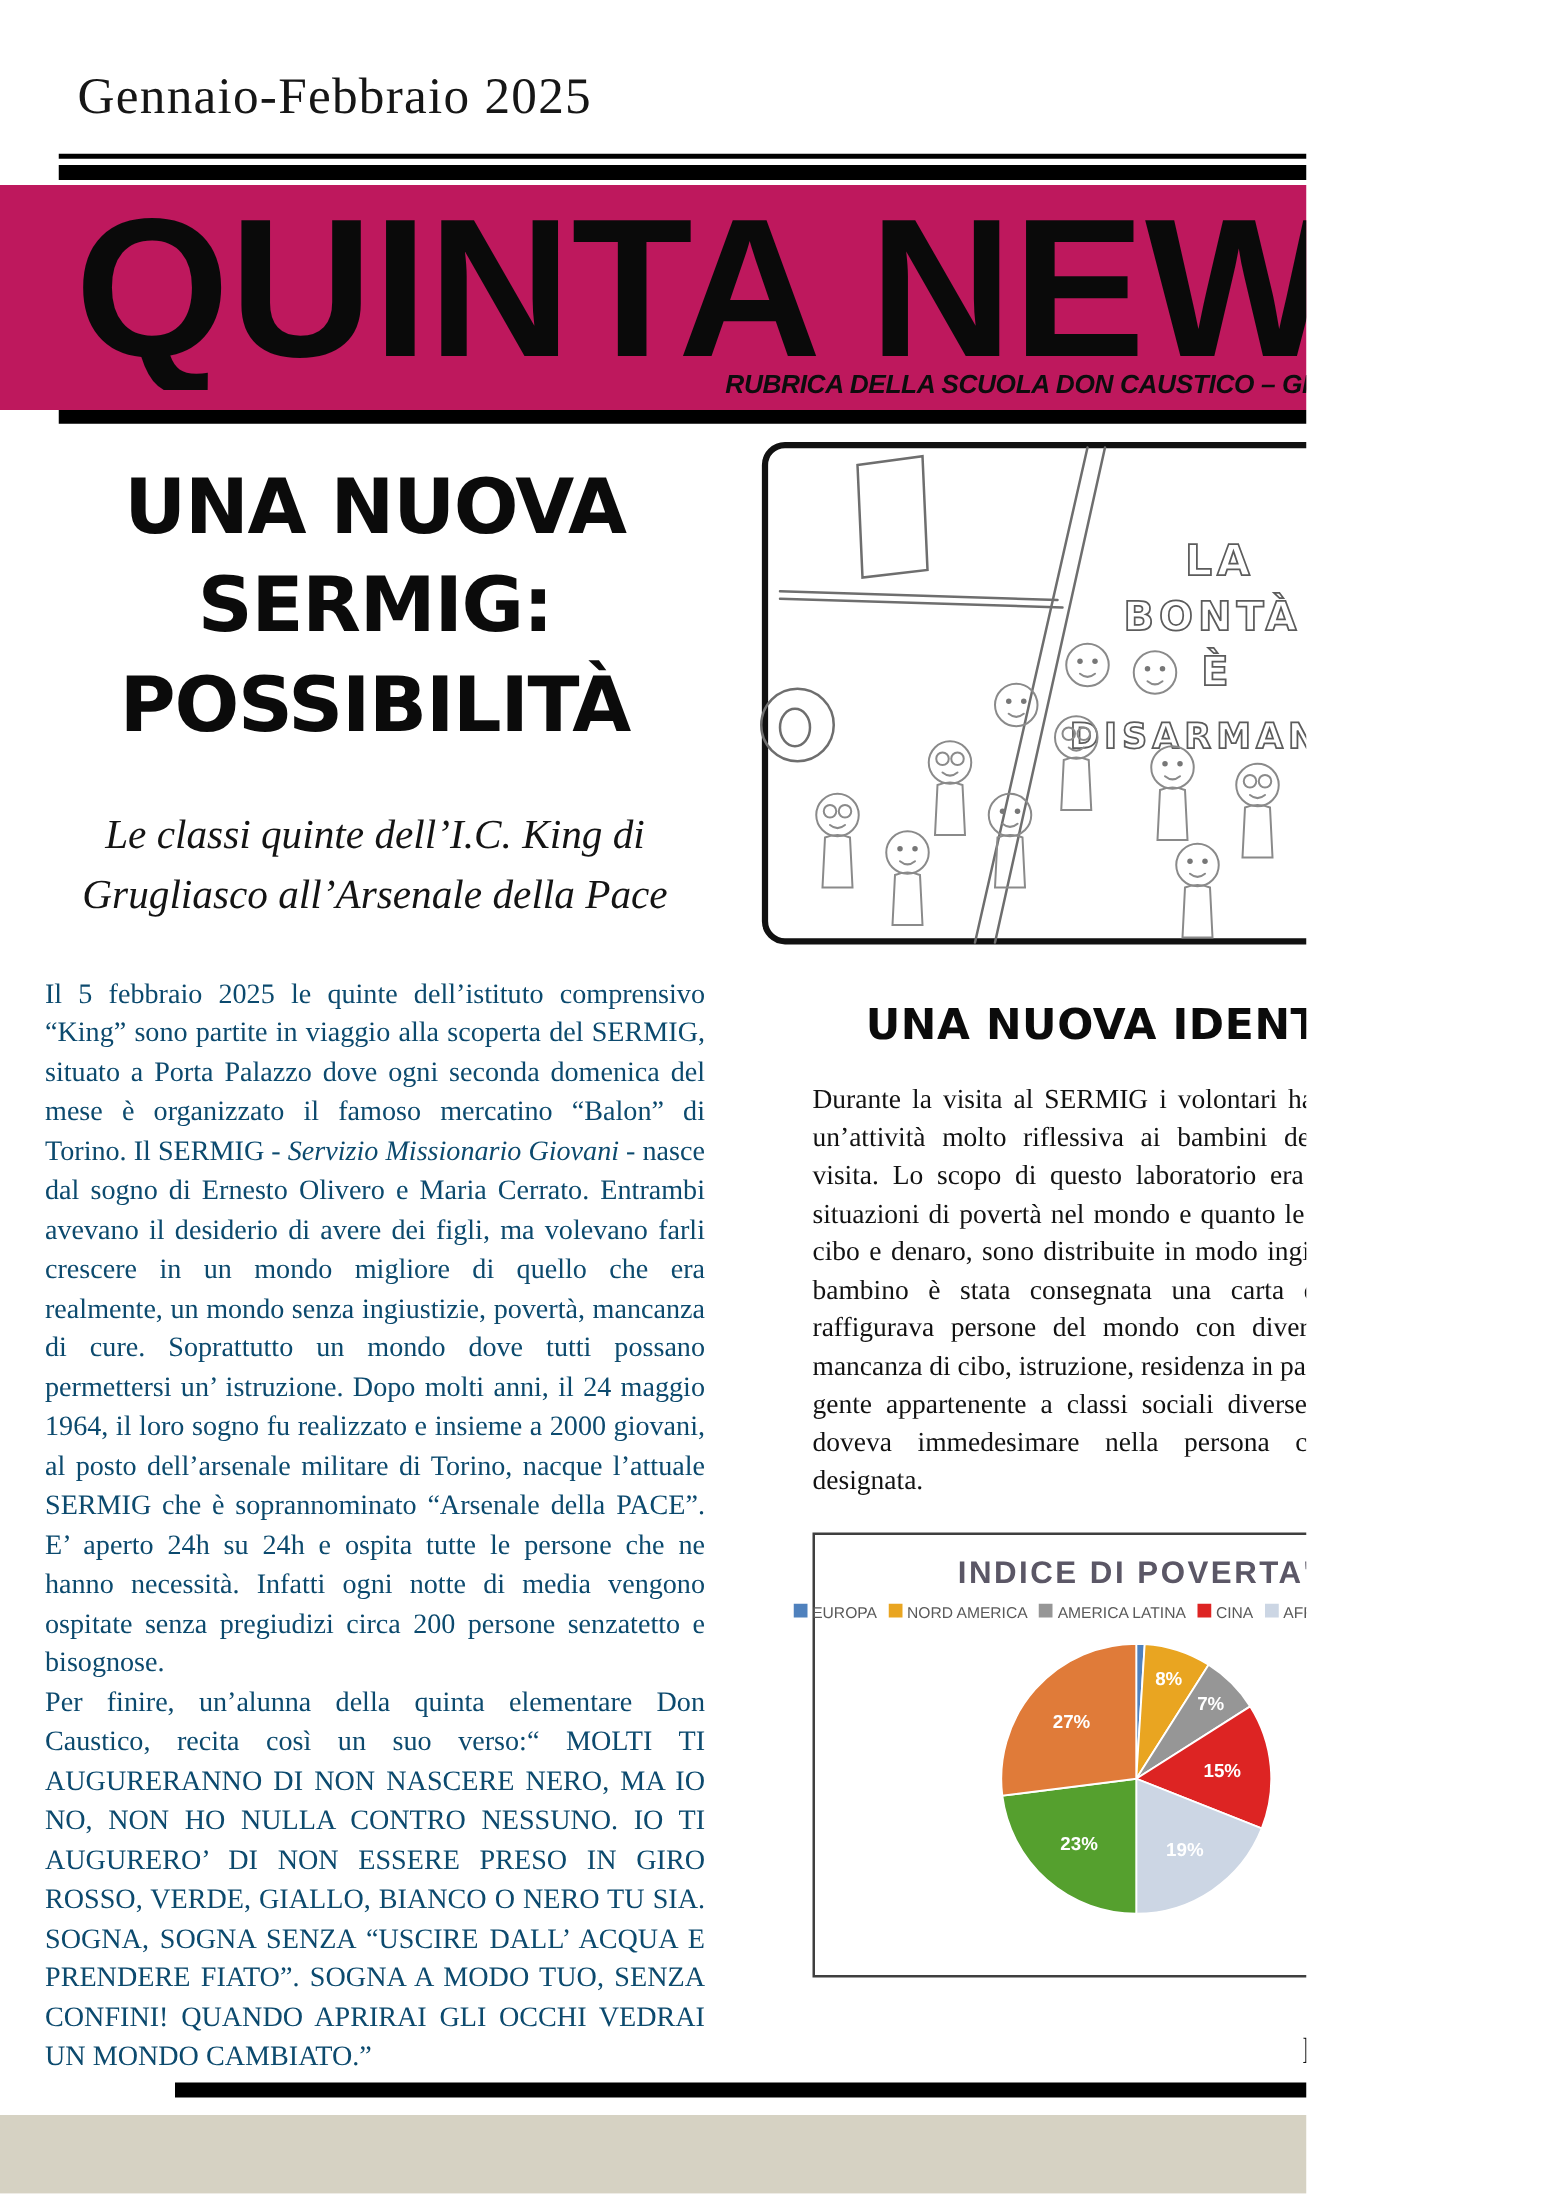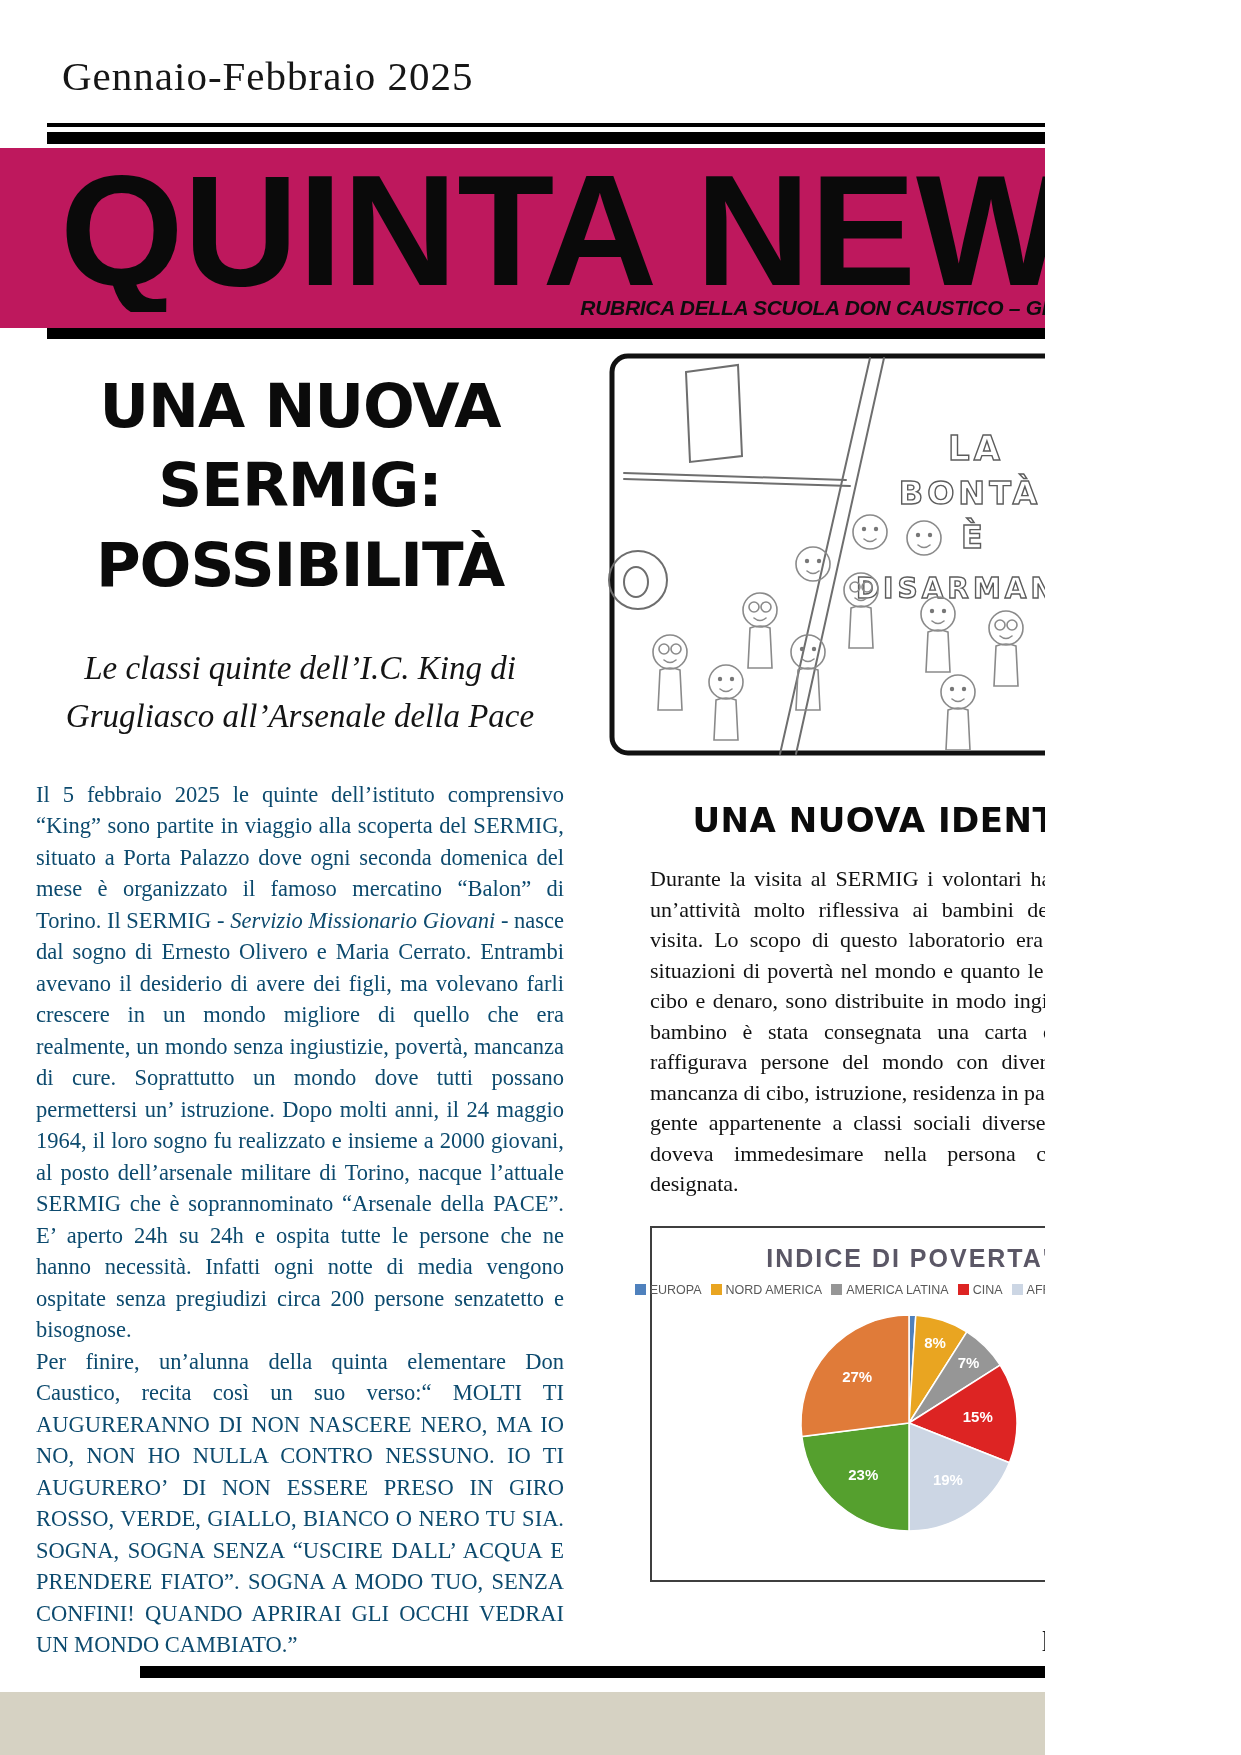--- a/index.html
+++ b/index.html
@@ -45,21 +45,21 @@
   #right-headline{font-family:"DejaVu Sans",sans-serif;font-weight:bold;font-size:34px;
       text-align:center;letter-spacing:0.5px;color:#0b0b0b;}
   #right-body{margin-top:24px;font-size:22px;line-height:30.5px;text-align:justify;color:#121212;}
 
   
   #chart-box{margin-top:26px;width:513px;height:352px;border:2px solid #3f3f3f;background:#fff;}
   #chart-title{margin-top:16px;text-align:center;font-family:"Liberation Sans",sans-serif;
       font-weight:700;font-size:25px;letter-spacing:2px;color:#5b5766;}
   #chart-legend{margin-top:10px;display:flex;justify-content:center;gap:9px;
       font-family:"Liberation Sans",sans-serif;font-size:12.5px;color:#595959;white-space:nowrap;}
-  .legend-item{display:flex;align-items:center;gap:4px;}
+  .legend-item{display:flex;gap:4px;}
   .legend-swatch{width:11px;height:11px;display:inline-block;}
   #pie-svg{display:block;margin:2px auto 0 auto;}
   .pie-label{font-family:"Liberation Sans",sans-serif;font-weight:700;font-size:15px;fill:#ffffff;
       text-anchor:middle;}
 
   
   #page-number{left:1042px;top:1618px;font-family:"Liberation Serif",serif;font-size:30px;color:#141414;}
   #footer-bar{left:140px;top:1666px;width:1045px;height:12px;background:#000;}
   #footer-band{left:0;top:1692px;width:1241px;height:63px;background:#d6d2c3;}
 </style>

